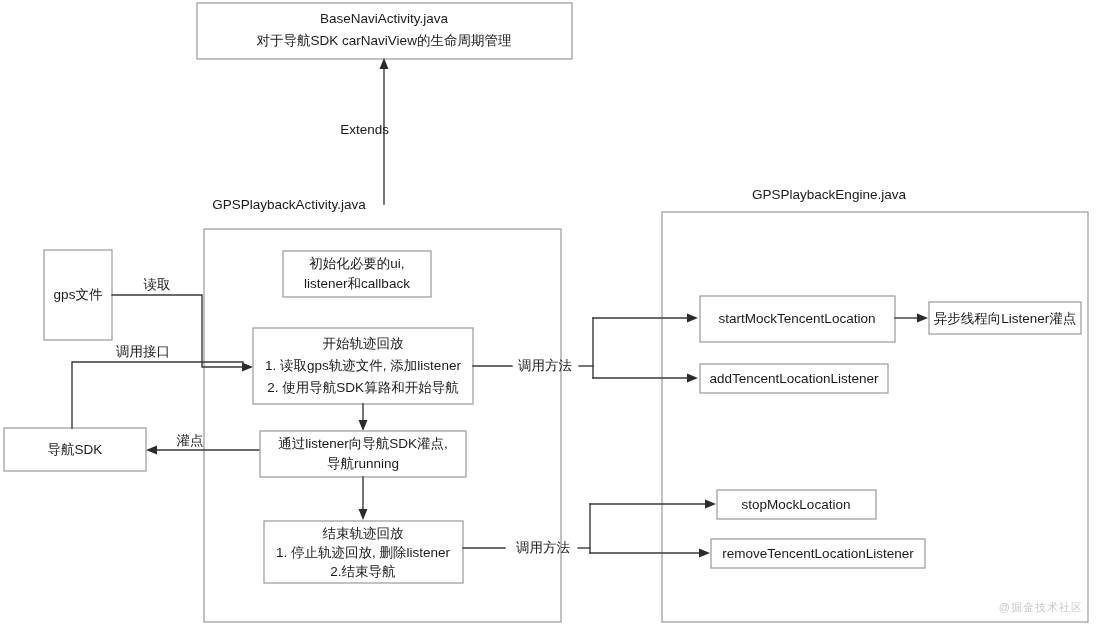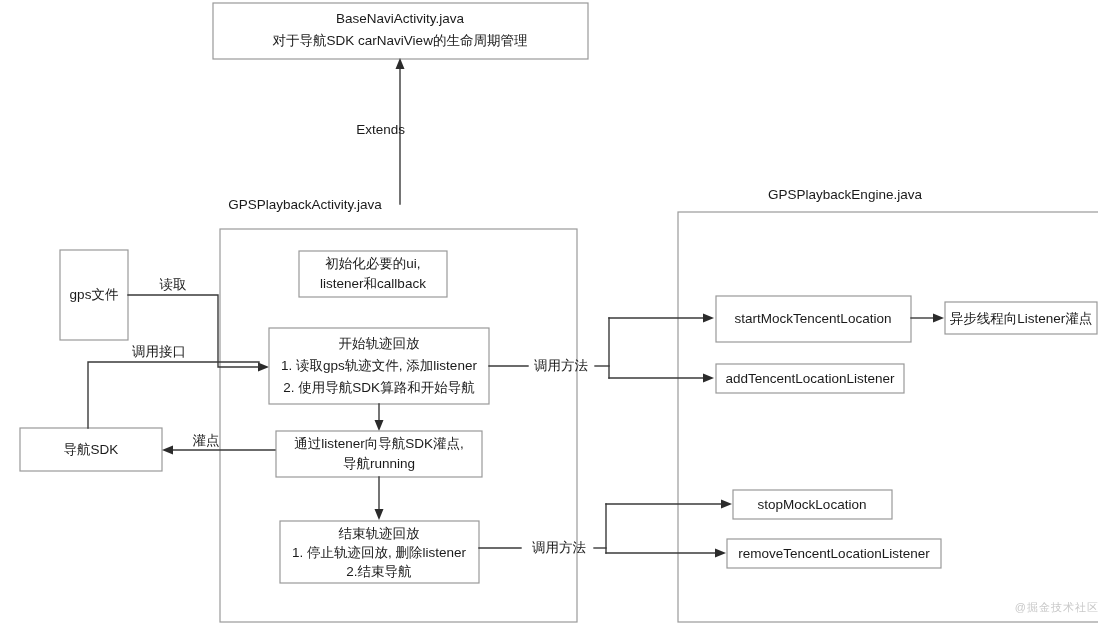--- a/index.html
+++ b/index.html
@@ -9,21 +9,21 @@
   }
   body {
     width: 1098px;
     height: 628px;
     font-family: "Liberation Sans", "DejaVu Sans", sans-serif;
     overflow: hidden;
     position: relative;
   }
   #diagram-root {
     position: absolute;
-    left: 16px;
+    left: 0;
     top: 0;
     width: 976px;
     height: 628px;
     text-align: center;
   }
   svg {
     display: block;
   }
   .box-rect {
     fill: #ffffff;

